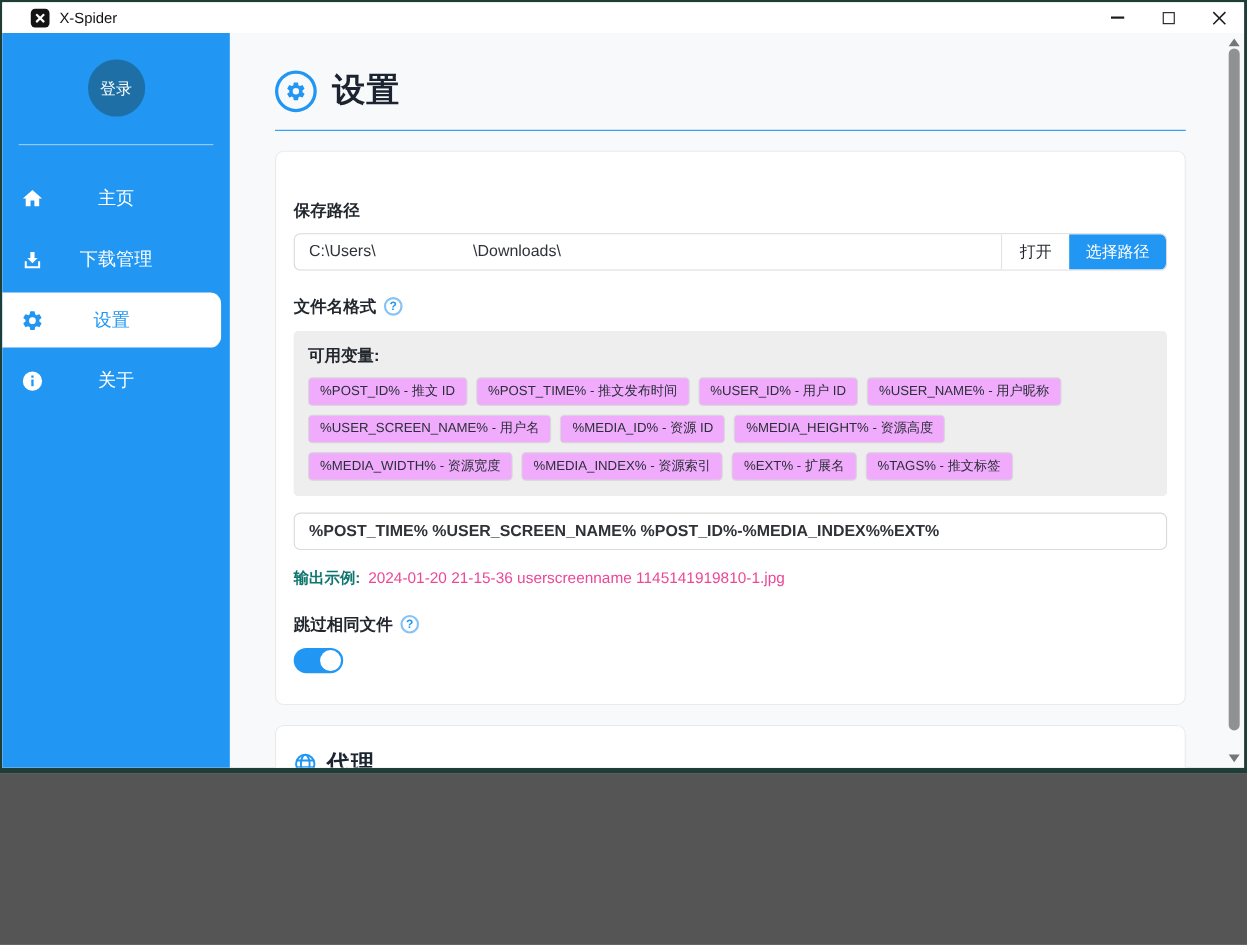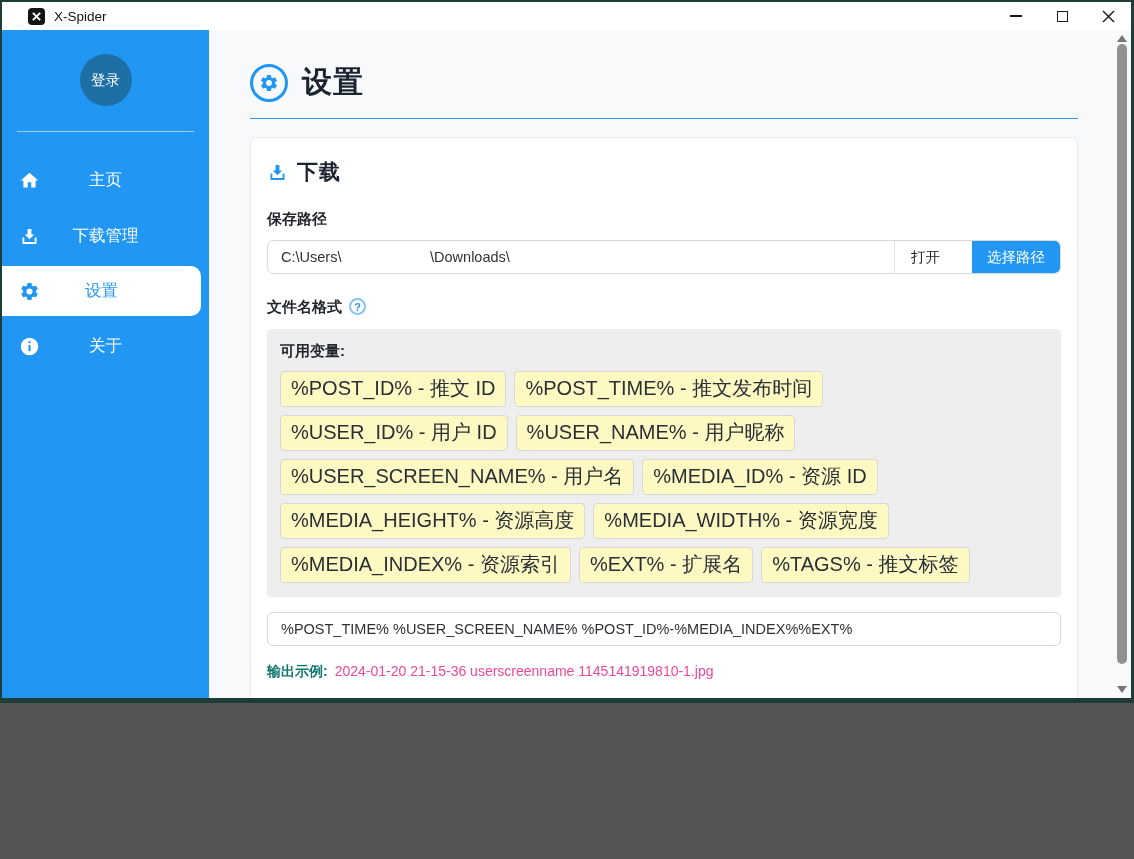--- a/index.html
+++ b/index.html
@@ -52,35 +52,35 @@
   .section-title{display:flex;align-items:center;gap:9px;font-size:21px;font-weight:800;color:#1b2430;letter-spacing:1px;}
   .section-icon{display:flex;}
   .section-icon svg{width:21px;height:21px;}
 
   .field-label{font-size:15px;font-weight:700;color:#22272e;margin-top:24px;display:flex;}
   .help-icon{width:17px;height:17px;border-radius:50%;border:2px solid #86c2f4;color:#2196f3;
     font-size:11px;font-weight:700;display:inline-flex;align-items:center;justify-content:center;
     margin-left:7px;cursor:pointer;background:#fff;}
 
   .input-group{display:flex;margin-top:11px;height:34px;border:1px solid #d9d9d9;border-radius:6px;
-    background:#fff;overflow:hidden;gap:16px;}
+    background:#fff;overflow:hidden;}
   .input-group input{flex:1;border:none;outline:none;padding:0 13px;font-size:14.5px;color:#2f3237;
     font-family:inherit;background:transparent;}
   .btn{font-family:inherit;font-size:14.5px;border:none;cursor:pointer;height:100%;}
   .btn-plain{width:62px;background:#fff;color:#1f2329;border-left:1px solid #e3e3e3;}
   .btn-primary{width:88px;background:#2196f3;color:#fff;border-radius:0 5px 5px 0;}
 
   .variables-panel{background:#eeeeee;border-radius:4px;margin-top:12px;padding:13px 13px 14px;}
   .variables-label{font-size:15px;font-weight:700;color:#22272e;}
   .chips{display:flex;flex-wrap:wrap;gap:8px;margin-top:10px;}
-  .chip{background:#fef9c3;border:1px solid #d8d8d8;border-radius:4px;padding:3px 10px 4px;
-    font-size:20px;color:#2a2f36;white-space:nowrap;cursor:pointer;}
+  .chip{background:#f0abfc;border:1px solid #d8d8d8;border-radius:4px;padding:3px 10px 4px;
+    font-size:12px;color:#2a2f36;white-space:nowrap;cursor:pointer;}
 
   .text-input.full{display:block;width:100%;height:34px;border:1px solid #d9d9d9;border-radius:6px;
-    padding:0 13px;font-size:14.5px;color:#2f3237;margin-top:15px;font-family:inherit;outline:none;background:#fff;}
+    padding:0 13px;font-size:14.5px;color:#2f3237;margin-top:15px;font-family:inherit;outline:none;background:#fff;font-weight:bold;}
 
   .output-example{margin-top:17px;font-size:14px;display:flex;align-items:baseline;}
   .output-label{font-weight:700;color:#0f766e;}
   .output-value{color:#ec4899;margin-left:7px;}
 
   .toggle{width:45px;height:23px;border-radius:12px;position:relative;margin-top:11px;cursor:pointer;}
   .toggle.on{background:#2196f3;}
   .toggle.off{background:#c9c9c9;}
   .toggle .knob{position:absolute;top:2px;width:19px;height:19px;border-radius:50%;background:#fff;}
   .toggle.on .knob{right:2px;}
@@ -173,29 +173,20 @@
           <span class="header-icon">
             <svg viewBox="0 0 24 24" fill="#2196f3">
                 <path d="M19.14 12.94c.04-.31.06-.62.06-.94s-.02-.63-.06-.94l2.03-1.58a.5.5 0 0 0 .12-.64l-1.92-3.32a.5.5 0 0 0-.61-.22l-2.39.96c-.5-.38-1.03-.7-1.62-.94l-.36-2.54a.5.5 0 0 0-.5-.42h-3.84a.5.5 0 0 0-.5.42l-.36 2.54c-.59.24-1.13.56-1.62.94l-2.39-.96a.5.5 0 0 0-.61.22L2.65 8.84a.5.5 0 0 0 .12.64l2.03 1.58a7.6 7.6 0 0 0 0 1.88l-2.03 1.58a.5.5 0 0 0-.12.64l1.92 3.32c.14.24.42.34.61.22l2.39-.96c.49.38 1.03.7 1.62.94l.36 2.54c.04.24.25.42.5.42h3.84c.25 0 .46-.18.5-.42l.36-2.54c.59-.24 1.12-.56 1.62-.94l2.39.96c.23.09.47 0 .61-.22l1.92-3.32a.5.5 0 0 0-.12-.64zM12 15.5a3.5 3.5 0 1 1 0-7 3.5 3.5 0 0 1 0 7z"></path>
               </svg>
           </span>
           <h1 class="page-title">设置</h1>
         </header>
         <div class="blue-divider"></div>
 
         <section class="card">
-          <div class="section-title">
-            <span class="section-icon">
-              <svg viewBox="0 0 24 24" fill="#2196f3">
-                  <path d="M12 15.2 6.6 9.8h3.2V3.5h4.4v6.3h3.2z"></path>
-                  <path d="M4 13.2v7.3h16v-7.3h-2.1v5.2H6.1v-5.2z"></path>
-                </svg>
-            </span>
-            <span>下载</span>
-          </div>
 
           <div class="field-label">
             <span>保存路径</span>
           </div>
           <div class="input-group">
             <input type="text" value="C:\Users\                      \Downloads\" style="">
             <button class="btn btn-plain">打开</button>
             <button class="btn btn-primary">选择路径</button>
           </div>
 

